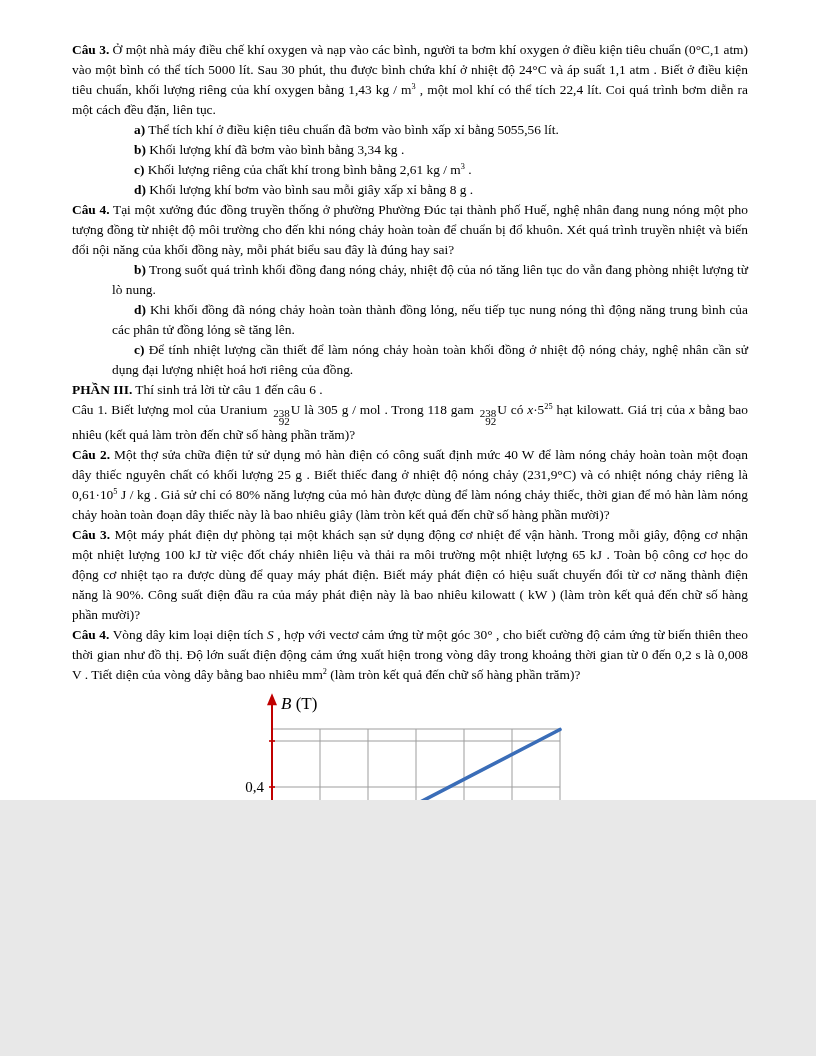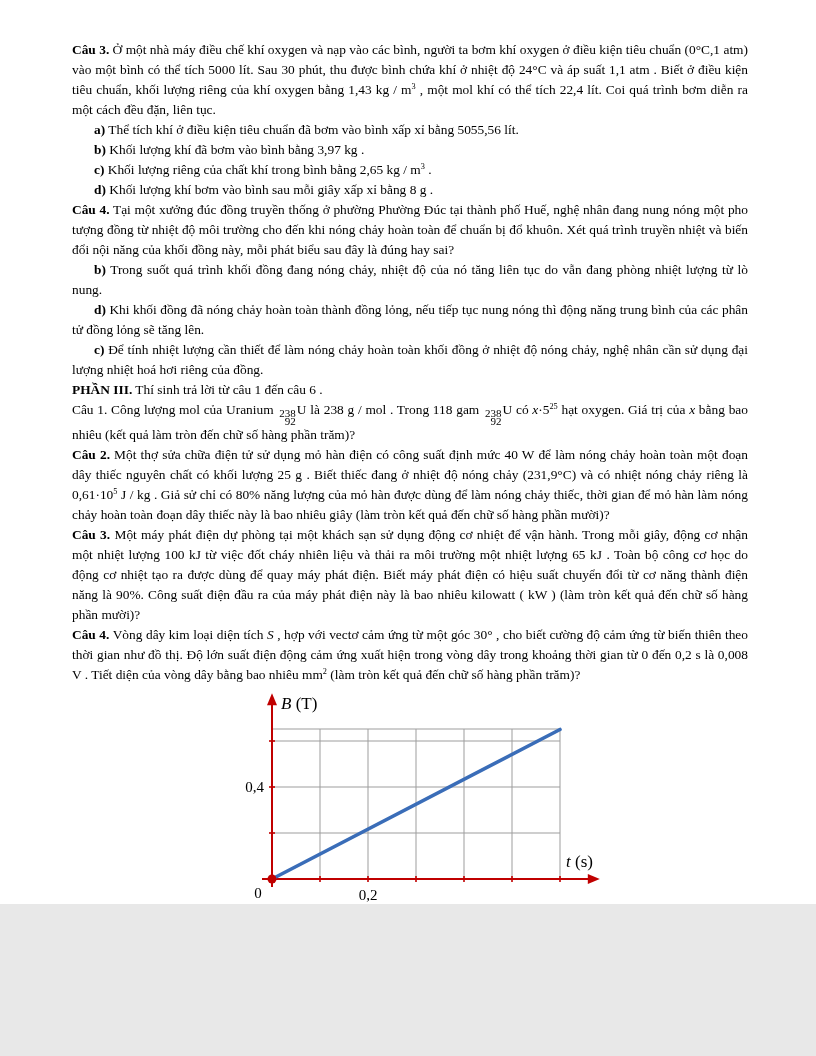--- a/index.html
+++ b/index.html
@@ -1,54 +1,54 @@
 <!DOCTYPE html>
 <html><head>
 <meta charset="utf-8">
 <style>
   * { margin:0; padding:0; box-sizing:border-box; }
   html,body { background:#e8e8e8; }
   body { width:816px; margin:0 auto; font-family:"Liberation Serif","DejaVu Serif",serif; }
   .page {
-    width:816px; height:904px; background:#ffffff; color:#000;
+    width:816px; height:800px; background:#ffffff; color:#000;
     padding:40px 68px 0 72px; overflow:hidden; position:relative;
     font-size:13.4px; line-height:20px;
   }
   p.para { margin:0; text-align:justify; }
-  p.item { text-indent:22px; }
+  p.item { text-indent:22px;margin-left:40px; }
   sup { font-size:0.62em; line-height:0; vertical-align:super; }
   .stack {
     display:inline-flex; flex-direction:column; text-align:right;
     font-size:11px; line-height:8px; vertical-align:-3px; margin:0 1px 0 2px;
   }
   .chart-wrap { margin:4px 0 0 166px; width:380px; height:240px; }
   svg text { font-family:"Liberation Serif","DejaVu Serif",serif; }
 </style>
 </head>
 <body>
 
 <div class="page">
   <div class="doc">
       <p class="para"><span style="font-weight: bold;">Câu 3.</span><span> Ở một nhà máy điều chế khí oxygen và nạp vào các bình, người ta bơm khí oxygen ở điều kiện tiêu chuẩn (0°C,1 atm) vào một bình có thể tích 5000 lít. Sau 30 phút, thu được bình chứa khí ở nhiệt độ 24°C và áp suất 1,1 atm . Biết ở điều kiện tiêu chuẩn, khối lượng riêng của khí oxygen bằng 1,43 kg / m</span><sup>3</sup><span> , một mol khí có thể tích 22,4 lít. Coi quá trình bơm diễn ra một cách đều đặn, liên tục.</span></p>
       <p class="para item"><span style="font-weight: bold;">a)</span><span> Thể tích khí ở điều kiện tiêu chuẩn đã bơm vào bình xấp xỉ bằng 5055,56 lít.</span></p>
-      <p class="para item"><span style="font-weight: bold;">b)</span><span> Khối lượng khí đã bơm vào bình bằng 3,97 kg .</span></p>
-      <p class="para item"><span style="font-weight: bold;">c)</span><span> Khối lượng riêng của chất khí trong bình bằng 2,65 kg / m</span><sup>3</sup><span> .</span></p>
+      <p class="para item"><span style="font-weight: bold;">b)</span><span> Khối lượng khí đã bơm vào bình bằng 3,34 kg .</span></p>
+      <p class="para item"><span style="font-weight: bold;">c)</span><span> Khối lượng riêng của chất khí trong bình bằng 2,61 kg / m</span><sup>3</sup><span> .</span></p>
       <p class="para item"><span style="font-weight: bold;">d)</span><span> Khối lượng khí bơm vào bình sau mỗi giây xấp xỉ bằng 8 g .</span></p>
       <p class="para"><span style="font-weight: bold;">Câu 4.</span><span> Tại một xưởng đúc đồng truyền thống ở phường Phường Đúc tại thành phố Huế, nghệ nhân đang nung nóng một pho tượng đồng từ nhiệt độ môi trường cho đến khi nóng chảy hoàn toàn để chuẩn bị đổ khuôn. Xét quá trình truyền nhiệt và biến đổi nội năng của khối đồng này, mỗi phát biểu sau đây là đúng hay sai?</span></p>
       <p class="para item"><span style="font-weight: bold;">b)</span><span> Trong suốt quá trình khối đồng đang nóng chảy, nhiệt độ của nó tăng liên tục do vẫn đang phòng nhiệt lượng từ lò nung.</span></p>
       <p class="para item"><span style="font-weight: bold;">d)</span><span> Khi khối đồng đã nóng chảy hoàn toàn thành đồng lỏng, nếu tiếp tục nung nóng thì động năng trung bình của các phân tử đồng lỏng sẽ tăng lên.</span></p>
       <p class="para item"><span style="font-weight: bold;">c)</span><span> Để tính nhiệt lượng cần thiết để làm nóng chảy hoàn toàn khối đồng ở nhiệt độ nóng chảy, nghệ nhân cần sử dụng đại lượng nhiệt hoá hơi riêng của đồng.</span></p>
       <p class="para"><span style="font-weight: bold;">PHẦN III.</span><span> Thí sinh trả lời từ câu 1 đến câu 6 .</span></p>
-      <p class="para"><span style="font-weight: normal;">Câu 1.</span><span> Công lượng mol của Uranium </span><span class="stack">
+      <p class="para"><span style="font-weight: normal;">Câu 1.</span><span> Biết lượng mol của Uranium </span><span class="stack">
           <span>238</span>
           <span>92</span>
-        </span><span>U là 238 g / mol . Trong 118 gam </span><span class="stack">
+        </span><span>U là 305 g / mol . Trong 118 gam </span><span class="stack">
           <span>238</span>
           <span>92</span>
-        </span><span>U có </span><span style="font-style: italic;">x</span><span>·5</span><sup>25</sup><span> hạt oxygen. Giá trị của </span><span style="font-style: italic;">x</span><span> bằng bao nhiêu (kết quả làm tròn đến chữ số hàng phần trăm)?</span></p>
+        </span><span>U có </span><span style="font-style: italic;">x</span><span>·5</span><sup>25</sup><span> hạt kilowatt. Giá trị của </span><span style="font-style: italic;">x</span><span> bằng bao nhiêu (kết quả làm tròn đến chữ số hàng phần trăm)?</span></p>
       <p class="para"><span style="font-weight: bold;">Câu 2.</span><span> Một thợ sửa chữa điện tử sử dụng mỏ hàn điện có công suất định mức 40 W để làm nóng chảy hoàn toàn một đoạn dây thiếc nguyên chất có khối lượng 25 g . Biết thiếc đang ở nhiệt độ nóng chảy (231,9°C) và có nhiệt nóng chảy riêng là 0,61·10</span><sup>5</sup><span> J / kg . Giả sử chỉ có 80% năng lượng của mỏ hàn được dùng để làm nóng chảy thiếc, thời gian để mỏ hàn làm nóng chảy hoàn toàn đoạn dây thiếc này là bao nhiêu giây (làm tròn kết quả đến chữ số hàng phần mười)?</span></p>
       <p class="para"><span style="font-weight: bold;">Câu 3.</span><span> Một máy phát điện dự phòng tại một khách sạn sử dụng động cơ nhiệt để vận hành. Trong mỗi giây, động cơ nhận một nhiệt lượng 100 kJ từ việc đốt cháy nhiên liệu và thải ra môi trường một nhiệt lượng 65 kJ . Toàn bộ công cơ học do động cơ nhiệt tạo ra được dùng để quay máy phát điện. Biết máy phát điện có hiệu suất chuyển đổi từ cơ năng thành điện năng là 90%. Công suất điện đầu ra của máy phát điện này là bao nhiêu kilowatt ( kW ) (làm tròn kết quả đến chữ số hàng phần mười)?</span></p>
       <p class="para"><span style="font-weight: bold;">Câu 4.</span><span> Vòng dây kim loại diện tích </span><span style="font-style: italic;">S</span><span> , hợp với vectơ cảm ứng từ một góc 30° , cho biết cường độ cảm ứng từ biến thiên theo thời gian như đồ thị. Độ lớn suất điện động cảm ứng xuất hiện trong vòng dây trong khoảng thời gian từ 0 đến 0,2 s là 0,008 V . Tiết diện của vòng dây bằng bao nhiêu mm</span><sup>2</sup><span> (làm tròn kết quả đến chữ số hàng phần trăm)?</span></p>
     </div>
   <div class="chart-wrap">
     <svg width="380" height="240" viewBox="0 0 380 240">
         <line x1="82" y1="40" x2="82" y2="190" stroke="#9d9d9d" stroke-width="1"></line>
         <line x1="130" y1="40" x2="130" y2="190" stroke="#9d9d9d" stroke-width="1"></line>
         <line x1="178" y1="40" x2="178" y2="190" stroke="#9d9d9d" stroke-width="1"></line>
         <line x1="226" y1="40" x2="226" y2="190" stroke="#9d9d9d" stroke-width="1"></line>

